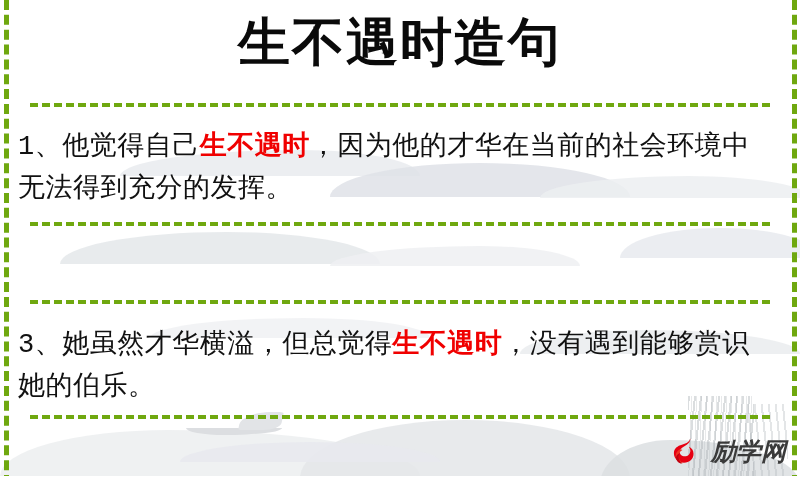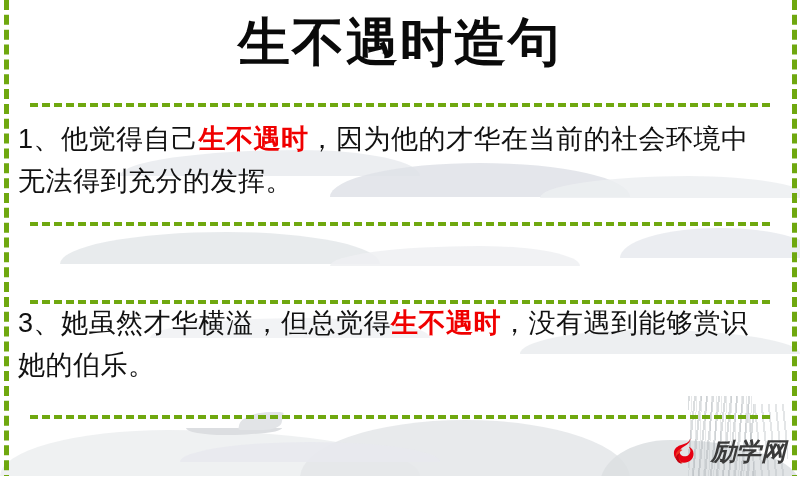--- a/index.html
+++ b/index.html
@@ -121,26 +121,27 @@
     color: #0a0a0a;
     z-index: 4;
     white-space: nowrap;
   }
 
   
   .sentence {
     position: absolute;
     left: 18px;
     width: 756px;
-    font-family: Liberation Sans, sans-serif;
+    font-family: Liberation Mono, monospace;
     font-size: 27px;
     line-height: 42px;
     color: #111111;
     letter-spacing: .5px;
     z-index: 4;
+    margin-top: 8px;
   }
   .kw {
     color: var(--red);
     font-weight: 700;
   }
 
   
   .logo {
     position: absolute;
     right: 14px;
@@ -193,21 +194,21 @@
 
   <div class="sentence" style="top:118px;">
     <span>1、</span><span>他觉得自己</span><span class="kw">生不遇时</span><span>，因为他的才华在当前的社会环境中无法得到充分的发挥。</span>
   </div>
 
   <div class="divider" style="top:222px;"></div>
 
 
   <div class="divider" style="top:300px;"></div>
 
-  <div class="sentence" style="top:302px;">
+  <div class="sentence" style="top:316px;">
     <span>3、</span><span>她虽然才华横溢，但总觉得</span><span class="kw">生不遇时</span><span>，没有遇到能够赏识她的伯乐。</span>
   </div>
 
   <div class="divider" style="top:415px;"></div>
 
   <div class="logo">
     <svg class="logo-mark" viewBox="0 0 64 64">
       <path d="M44 8c-2 8-9 10-16 12C20 22 13 27 13 36c0 10 8 18 19 18 10 0 18-7 18-17 0-7-4-11-9-13 4 5 4 11 0 15-4 4-11 4-15 0-3-3-3-8 0-11 6-6 18-8 18-20z" fill="#e60012"></path>
       <path d="M22 30c-5 4-7 10-5 16 2 5 7 9 13 9-6-4-9-10-8-16 1-4 3-7 7-9-3-1-5-1-7 0z" fill="#ee3524"></path>
       <path d="M17 44c0 6 5 11 11 12-4-4-6-8-6-13 0-3 1-5 3-7-4 1-8 4-8 8z" fill="#c1000f"></path>

